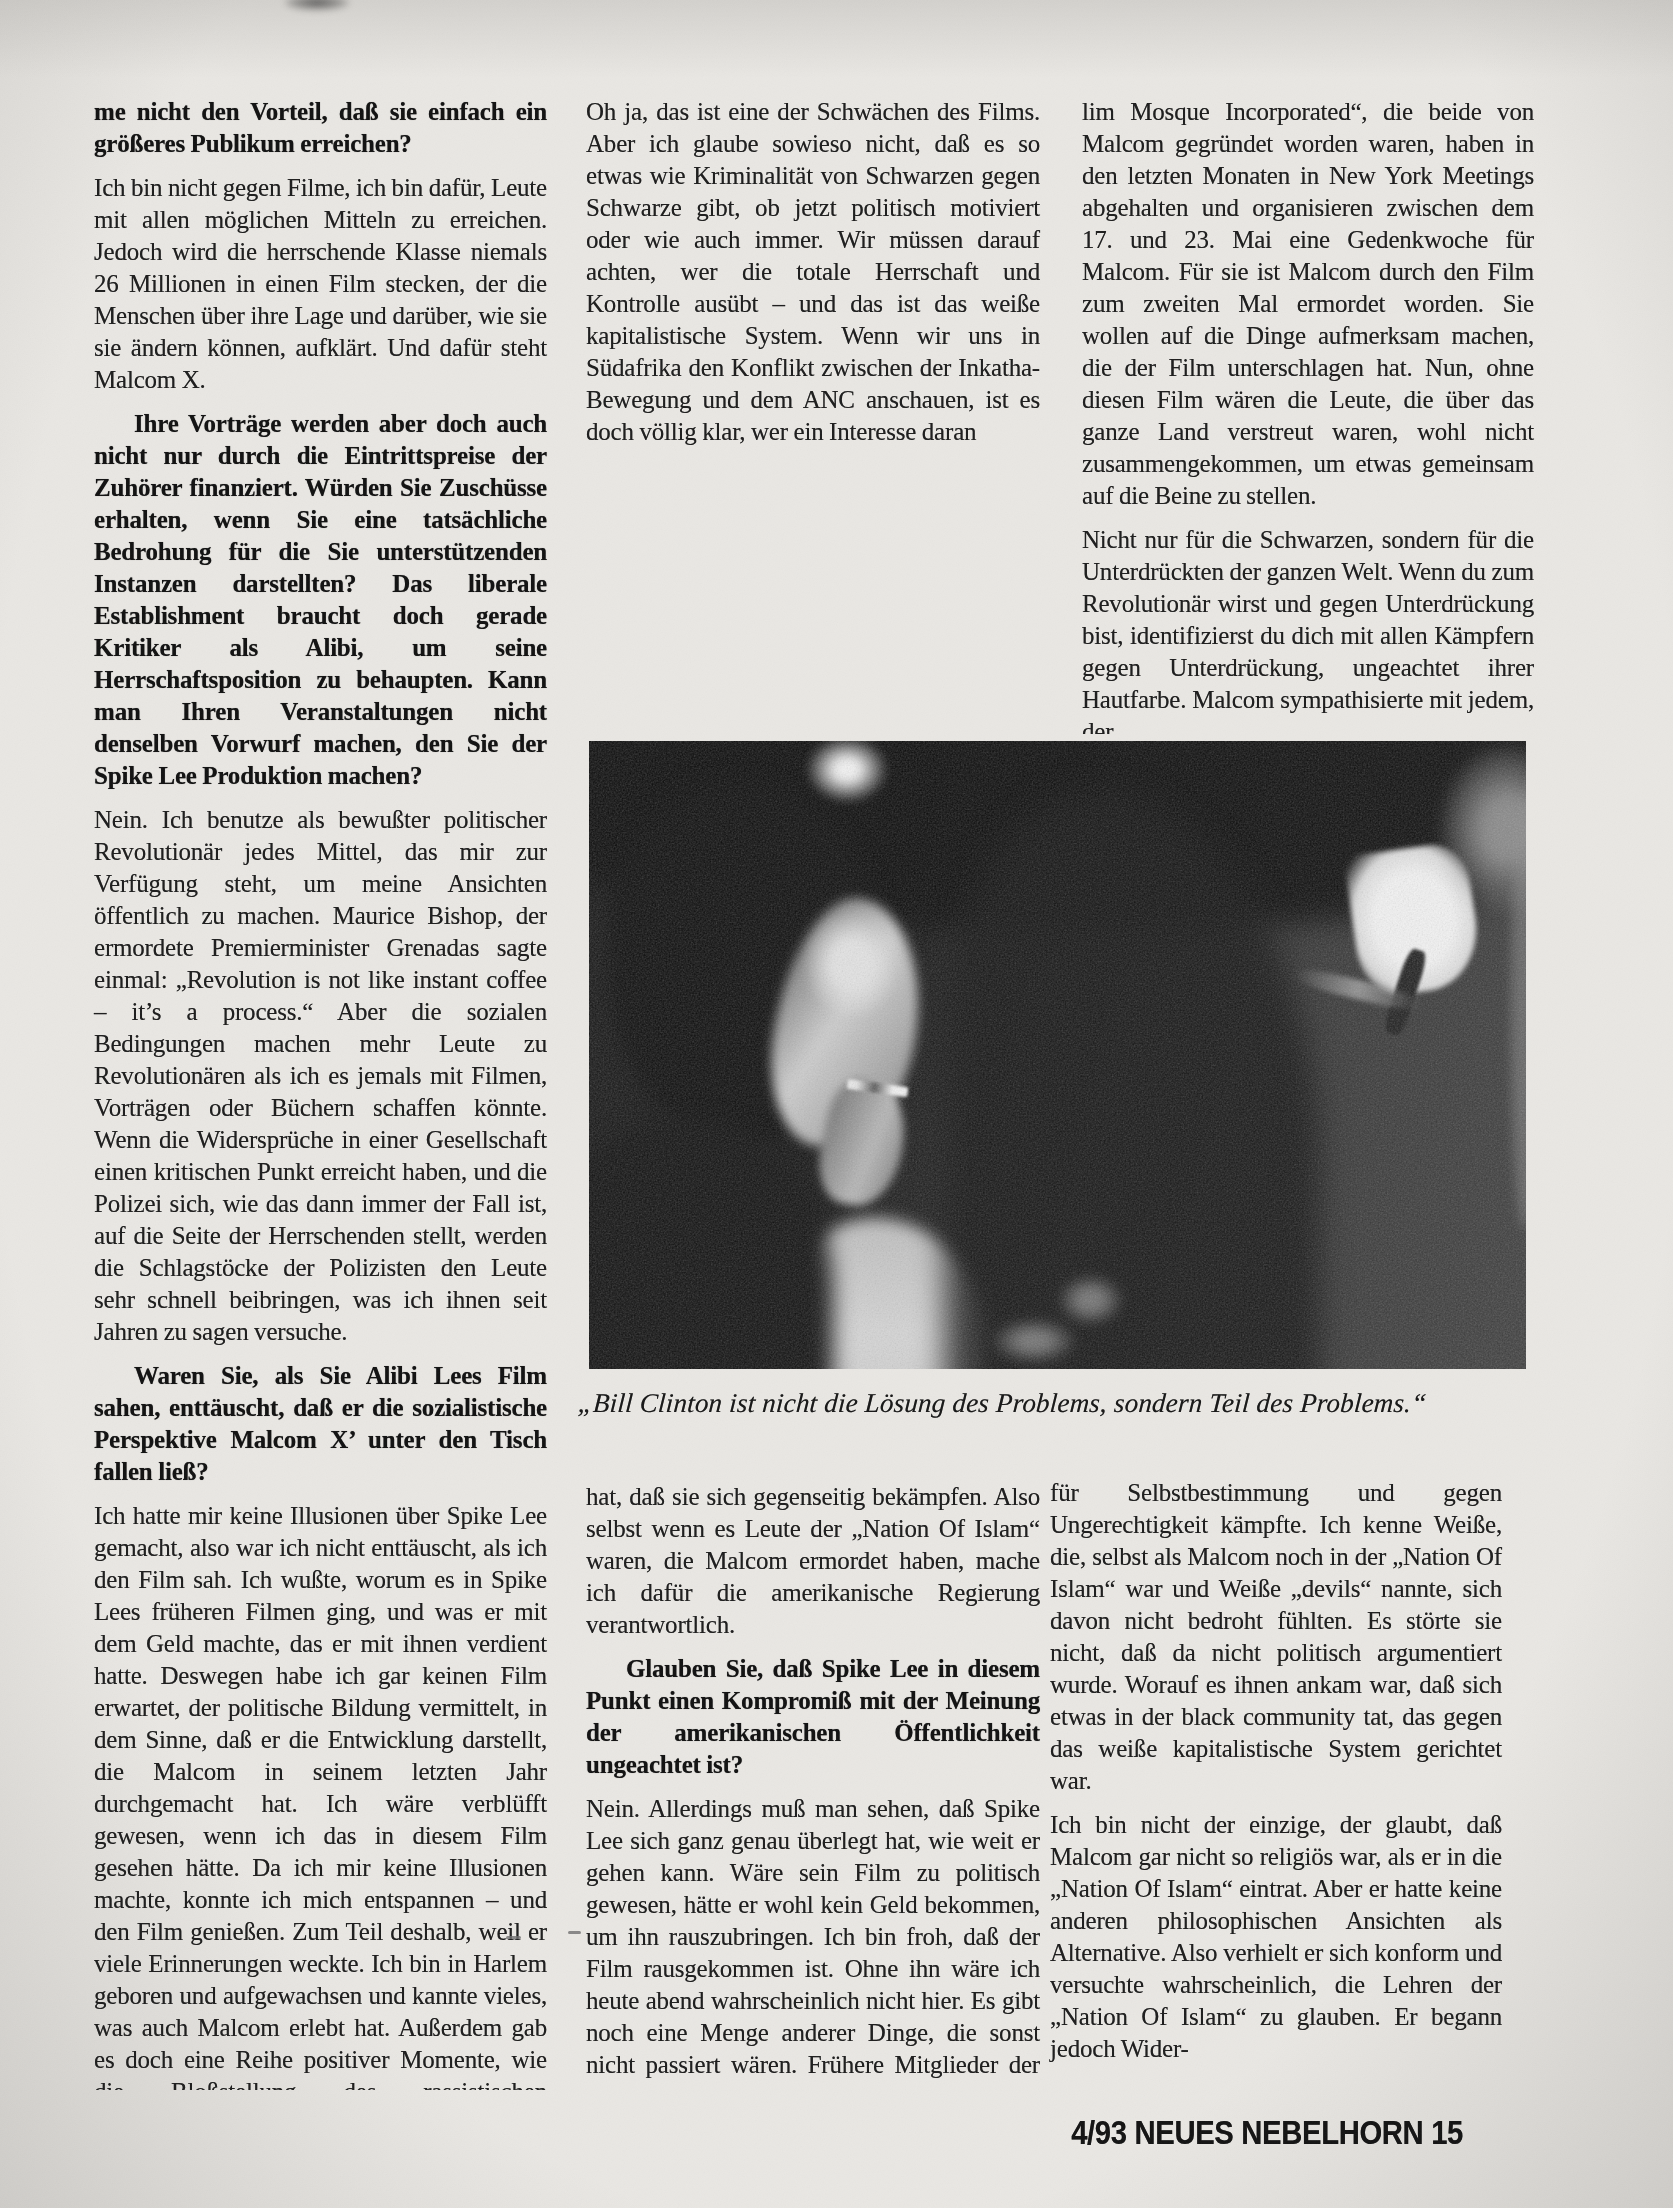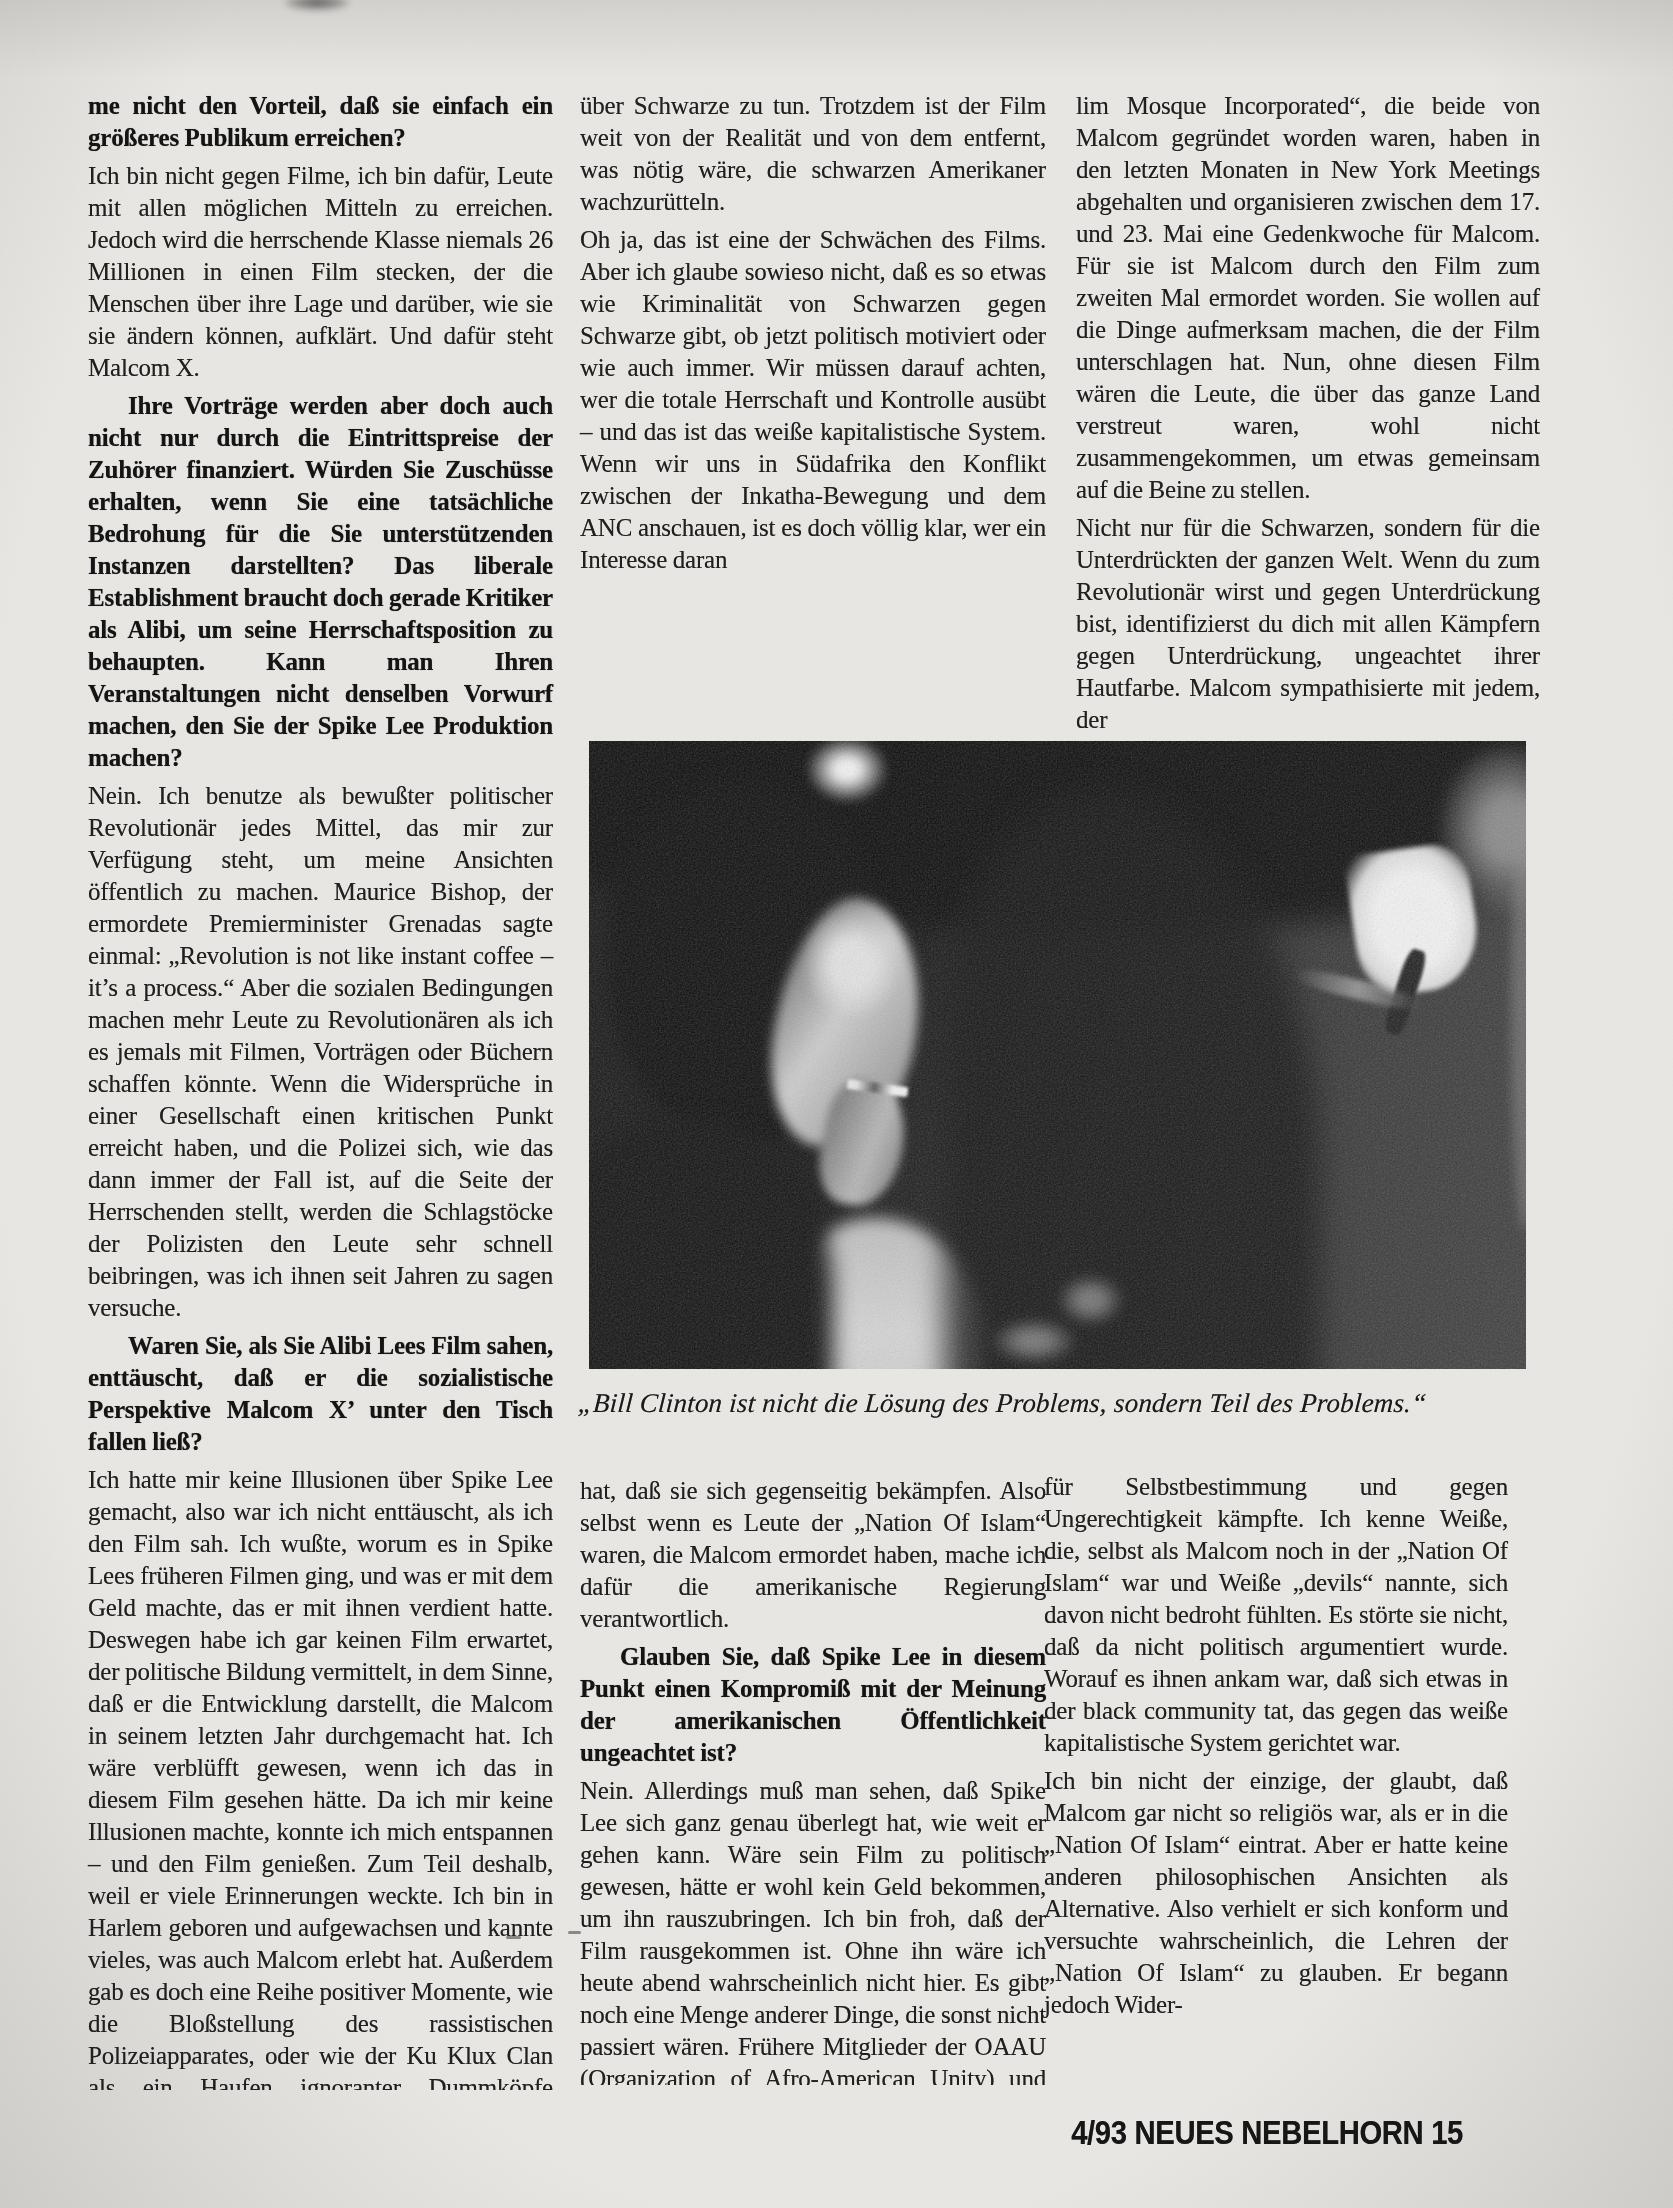--- a/index.html
+++ b/index.html
@@ -21,21 +21,21 @@
 
   
   .col{position:absolute;overflow:hidden;}
   #col1{left:82px;top:84px;width:477px;height:2006px;}
   #col2top{left:574px;top:84px;width:478px;height:650px;}
   #col3top{left:1070px;top:84px;width:476px;height:650px;}
   #col2bot{left:574px;top:1469px;width:478px;height:616px;}
   #col3bot{left:1038px;top:1465px;width:476px;height:619px;}
 
   .para{
-    margin:6px;font-size:25px;line-height:32px;text-align:justify;
+    margin:12px;font-size:25px;line-height:32px;text-align:justify;
     color:#1c1c1c;letter-spacing:-0.2px;word-spacing:-0.4px;
     text-shadow:0 0 0.5px rgba(25,25,25,.55);
     hyphens:auto;-webkit-hyphens:auto;
   }
   .para.q{font-weight:700;color:#101010;text-shadow:0 0 0.7px rgba(10,10,10,.6);}
   .para.ind{text-indent:40px;}
 
   
   #photo{
     position:absolute;left:589px;top:741px;width:937px;height:628px;
@@ -107,21 +107,20 @@
 
 <div id="col1" class="col">
     <p class="para q">me nicht den Vorteil, daß sie einfach ein größeres Publikum erreichen?</p>
     <p class="para a">Ich bin nicht gegen Filme, ich bin dafür, Leute mit allen möglichen Mitteln zu erreichen. Jedoch wird die herrschende Klasse niemals 26 Millionen in einen Film stecken, der die Menschen über ihre Lage und darüber, wie sie sie ändern können, aufklärt. Und dafür steht Malcom X.</p>
     <p class="para q ind">Ihre Vorträge werden aber doch auch nicht nur durch die Eintrittspreise der Zuhörer finanziert. Würden Sie Zuschüsse erhalten, wenn Sie eine tatsächliche Bedrohung für die Sie unterstützenden Instanzen darstellten? Das liberale Establishment braucht doch gerade Kritiker als Alibi, um seine Herrschaftsposition zu behaupten. Kann man Ihren Veranstaltungen nicht denselben Vorwurf machen, den Sie der Spike Lee Produktion machen?</p>
     <p class="para a">Nein. Ich benutze als bewußter politischer Revolutionär jedes Mittel, das mir zur Verfügung steht, um meine Ansichten öffentlich zu machen. Maurice Bishop, der ermordete Premierminister Grenadas sagte einmal: „Revolution is not like instant coffee – it’s a process.“ Aber die sozialen Bedingungen machen mehr Leute zu Revolutionären als ich es jemals mit Filmen, Vorträgen oder Büchern schaffen könnte. Wenn die Widersprüche in einer Gesellschaft einen kritischen Punkt erreicht haben, und die Polizei sich, wie das dann immer der Fall ist, auf die Seite der Herrschenden stellt, werden die Schlagstöcke der Polizisten den Leute sehr schnell beibringen, was ich ihnen seit Jahren zu sagen versuche.</p>
     <p class="para q ind">Waren Sie, als Sie Alibi Lees Film sahen, enttäuscht, daß er die sozialistische Perspektive Malcom X’ unter den Tisch fallen ließ?</p>
     <p class="para a">Ich hatte mir keine Illusionen über Spike Lee gemacht, also war ich nicht enttäuscht, als ich den Film sah. Ich wußte, worum es in Spike Lees früheren Filmen ging, und was er mit dem Geld machte, das er mit ihnen verdient hatte. Deswegen habe ich gar keinen Film erwartet, der politische Bildung vermittelt, in dem Sinne, daß er die Entwicklung darstellt, die Malcom in seinem letzten Jahr durchgemacht hat. Ich wäre verblüfft gewesen, wenn ich das in diesem Film gesehen hätte. Da ich mir keine Illusionen machte, konnte ich mich entspannen – und den Film genießen. Zum Teil deshalb, weil er viele Erinnerungen weckte. Ich bin in Harlem geboren und aufgewachsen und kannte vieles, was auch Malcom erlebt hat. Außerdem gab es doch eine Reihe positiver Momente, wie die Bloßstellung des rassistischen Polizeiapparates, oder wie der Ku Klux Clan als ein Haufen ignoranter Dummköpfe vorgeführt wurde. Auch zeigte Spike Lee Malcom als warme Persönlichkeit mit Familie und allem... Es gab einige fortschrittliche Momente, und ich glaube wir haben es hier mit einem der besseren Filme</p>
   </div>
 <div id="col2top" class="col">
-    <p class="para a">über Schwarze zu tun. Trotzdem ist der Film weit von der Realität und von dem entfernt, was nötig wäre, die schwarzen Amerikaner wachzurütteln.</p>
     <p class="para a">Oh ja, das ist eine der Schwächen des Films. Aber ich glaube sowieso nicht, daß es so etwas wie Kriminalität von Schwarzen gegen Schwarze gibt, ob jetzt politisch motiviert oder wie auch immer. Wir müssen darauf achten, wer die totale Herrschaft und Kontrolle ausübt – und das ist das weiße kapitalistische System. Wenn wir uns in Südafrika den Konflikt zwischen der Inkatha-Bewegung und dem ANC anschauen, ist es doch völlig klar, wer ein Interesse daran</p>
   </div>
 <div id="col3top" class="col">
     <p class="para a">lim Mosque Incorporated“, die beide von Malcom gegründet worden waren, haben in den letzten Monaten in New York Meetings abgehalten und organisieren zwischen dem 17. und 23. Mai eine Gedenkwoche für Malcom. Für sie ist Malcom durch den Film zum zweiten Mal ermordet worden. Sie wollen auf die Dinge aufmerksam machen, die der Film unterschlagen hat. Nun, ohne diesen Film wären die Leute, die über das ganze Land verstreut waren, wohl nicht zusammengekommen, um etwas gemeinsam auf die Beine zu stellen.</p>
     <p class="para a">Nicht nur für die Schwarzen, sondern für die Unterdrückten der ganzen Welt. Wenn du zum Revolutionär wirst und gegen Unterdrückung bist, identifizierst du dich mit allen Kämpfern gegen Unterdrückung, ungeachtet ihrer Hautfarbe. Malcom sympathisierte mit jedem, der</p>
   </div>
 
 <div id="photo">
   <div class="blob ph-topdark"></div>
   <div class="blob ph-lightspot"></div>

